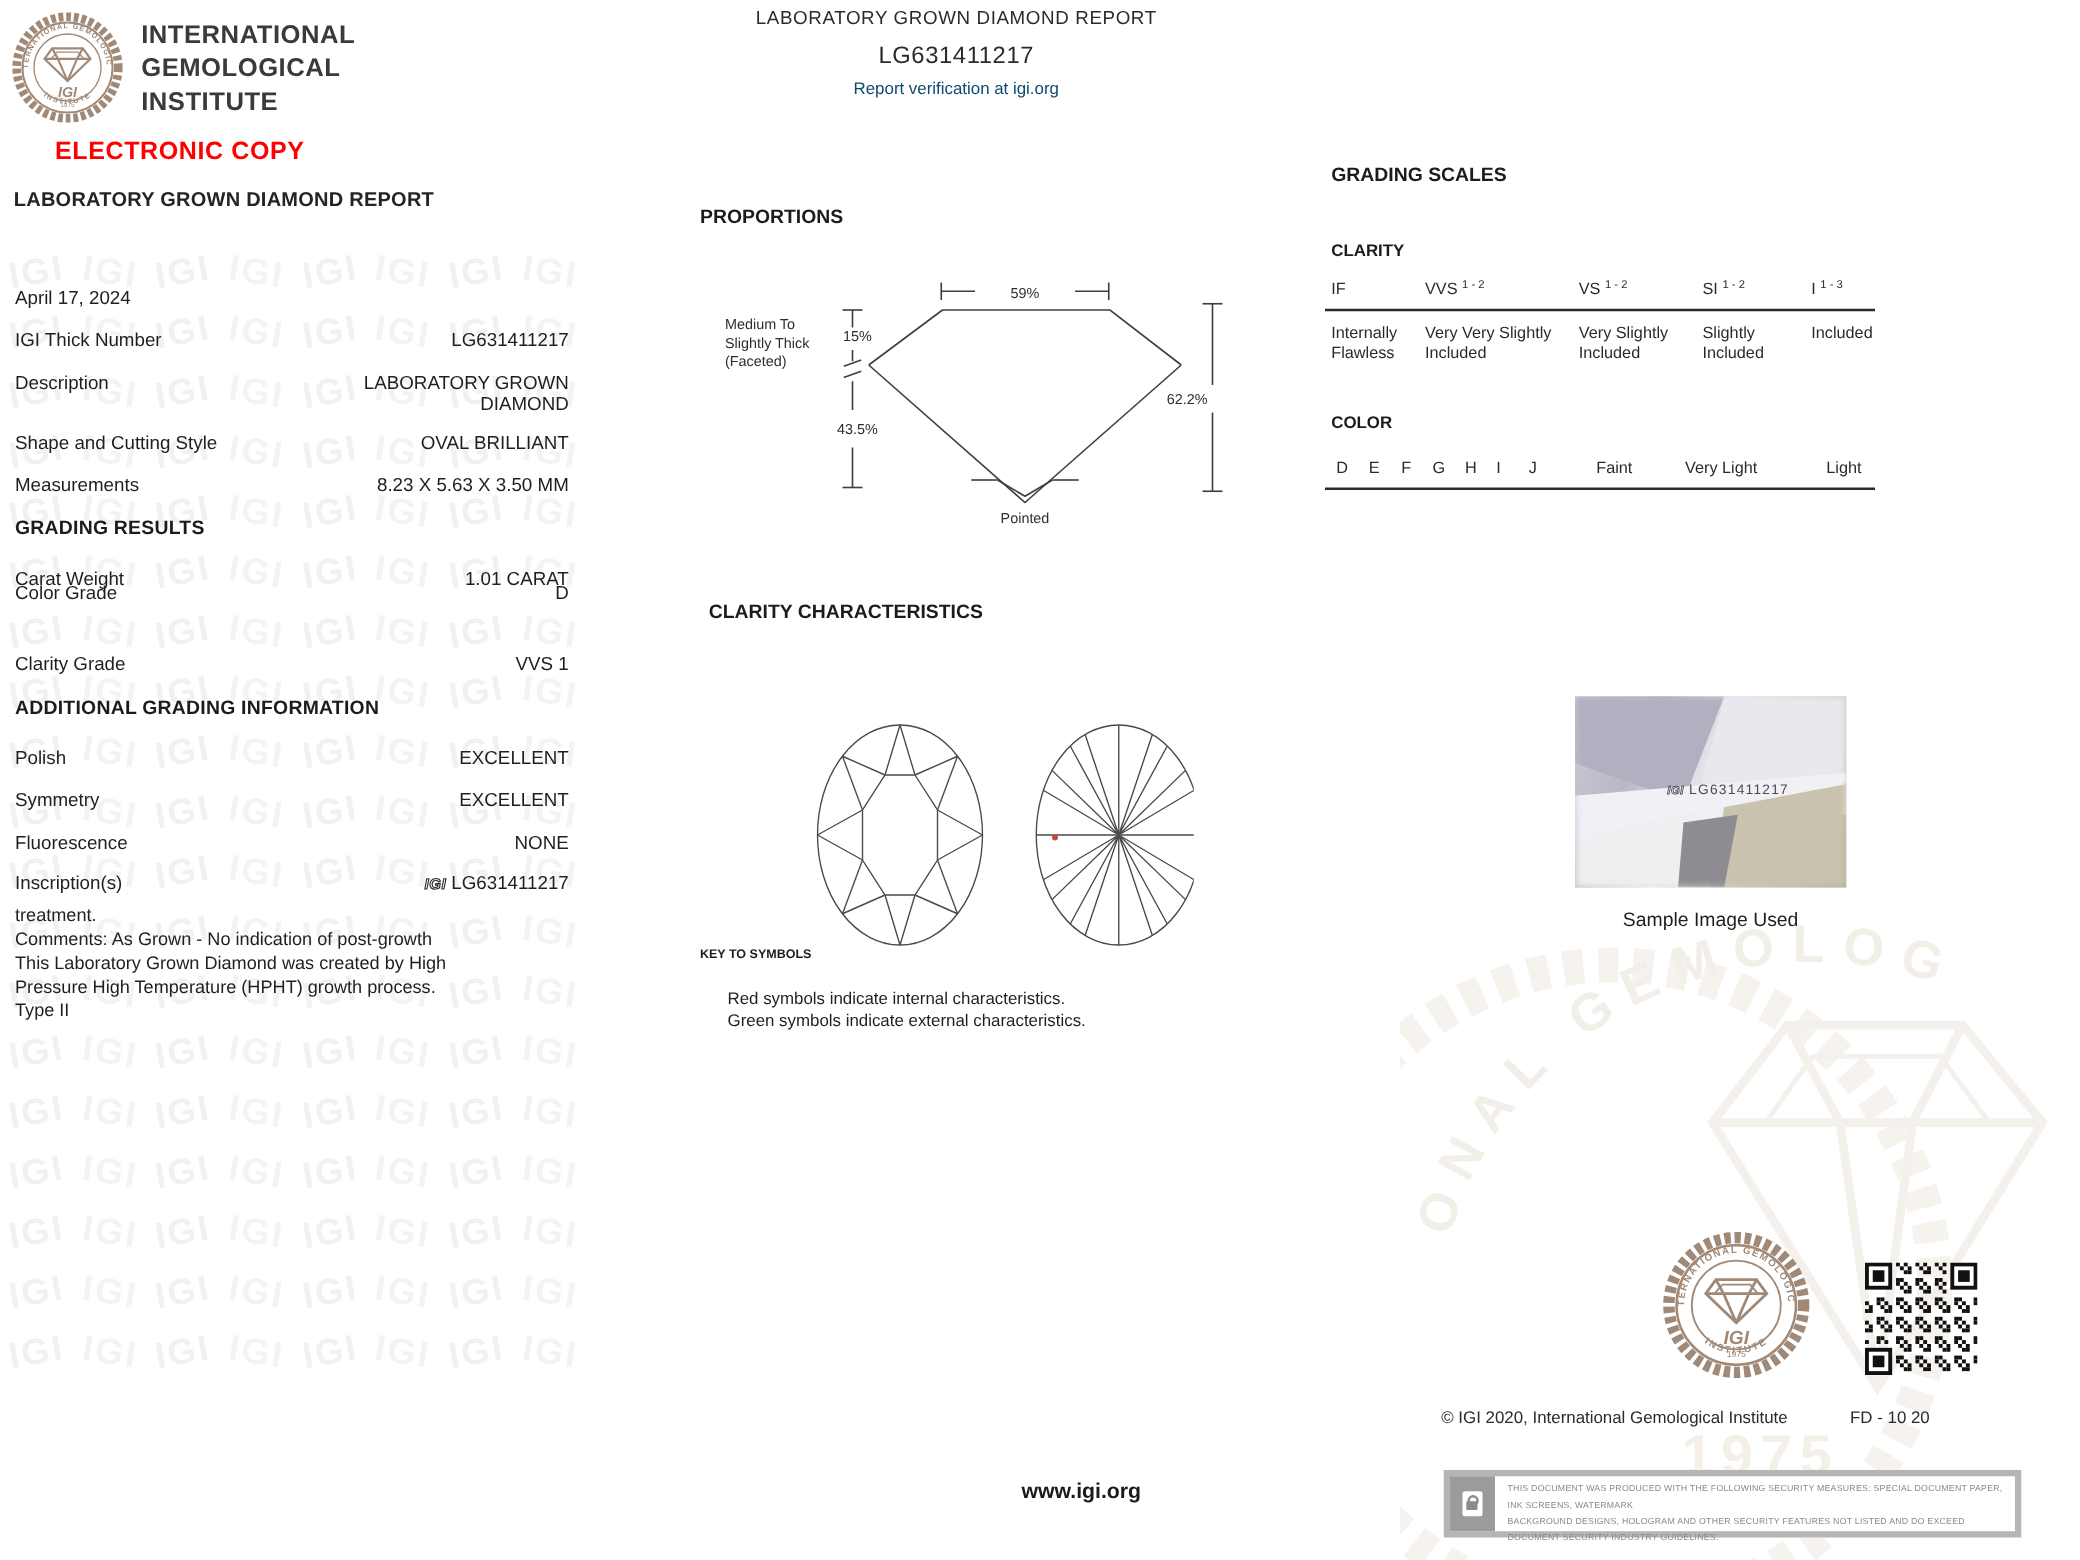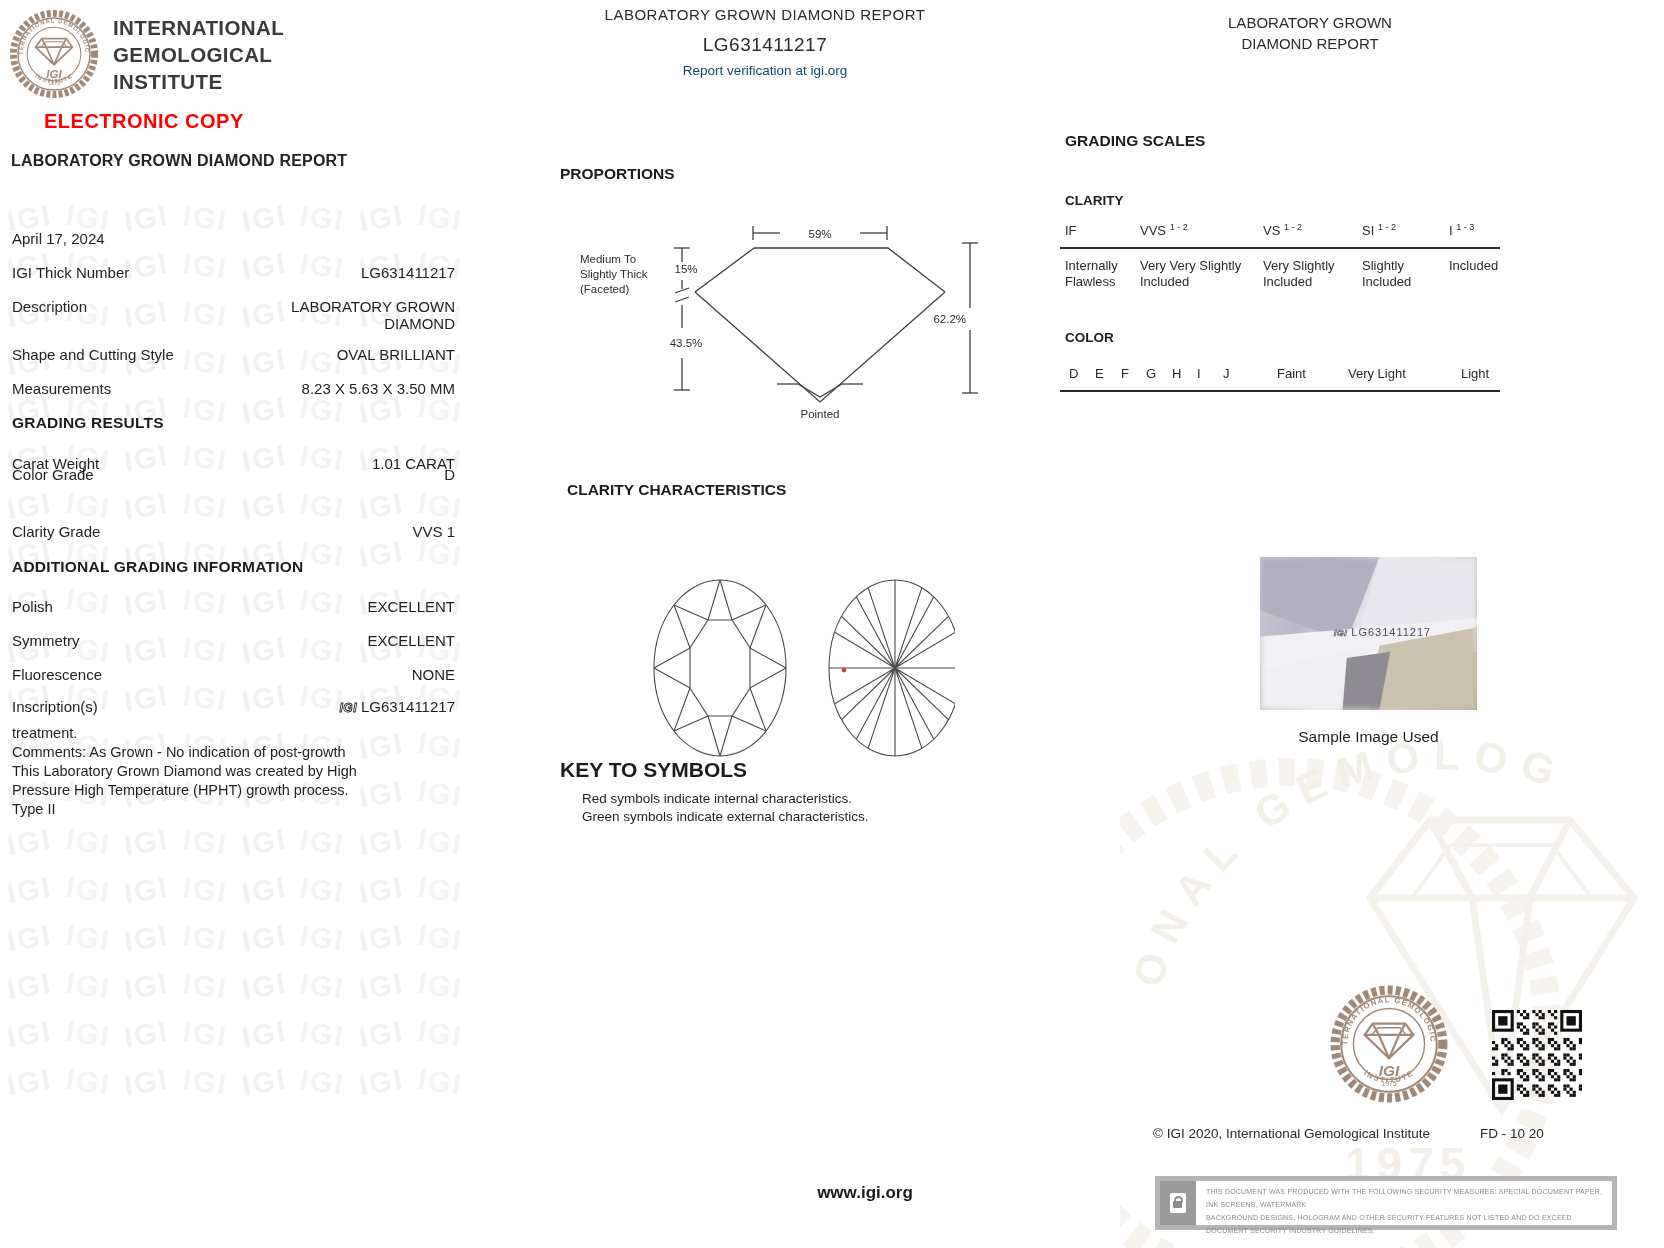--- a/index.html
+++ b/index.html
@@ -25,21 +25,21 @@
   
   .row{position:absolute;left:12px;width:443px;display:flex;justify-content:space-between;z-index:2;font-size:15px;color:#1f1f1f;}
   .row .val{text-align:right;max-width:210px;}
   .sec-head{position:absolute;left:12px;font-size:15.5px;font-weight:700;color:#1c1c1c;z-index:2;letter-spacing:.2px;}
   .comments{left:12px;top:724px;width:450px;font-size:14.5px;line-height:19px;color:#1f1f1f;}
   .igi-glyph{font-style:italic;font-weight:700;font-size:12px;color:transparent;
              -webkit-text-stroke:0.9px #2a2a2a;margin-right:4px;letter-spacing:.5px;}
   
   .prop-title{left:560px;top:165px;font-size:15.5px;font-weight:700;color:#1c1c1c;}
   .cc-title{left:567px;top:481px;font-size:15.5px;font-weight:700;color:#1c1c1c;}
-  .kts-title{left:560px;top:758px;font-size:21px;font-weight:700;color:#1c1c1c;}
+  .kts-title{left:560px;top:758px;font-size:10px;font-weight:700;color:#1c1c1c;}
   .kts-lines{left:582px;top:790px;font-size:13.5px;line-height:17.5px;color:#1f1f1f;}
   .diagram{position:absolute;z-index:2;}
   svg text{font-family:"Liberation Sans","DejaVu Sans",sans-serif;}
   
   .gs-title{left:1065px;top:132px;font-size:15.5px;font-weight:700;color:#1c1c1c;}
   .clarity-title{left:1065px;top:193px;font-size:13.5px;font-weight:700;color:#1c1c1c;}
   .scale{position:absolute;left:1065px;width:436px;z-index:2;}
   .scale .cell{position:absolute;font-size:13px;color:#2a2a2a;}
   .scale .cell sup{font-size:9px;}
   .scale-line{position:absolute;left:1060px;width:440px;height:2px;background:#2b2b2b;z-index:2;}
@@ -129,24 +129,20 @@
   </div>
   <div class="abs ecopy">ELECTRONIC COPY</div>
   <div class="abs left-title">LABORATORY GROWN DIAMOND REPORT</div>
 
   <div class="abs center-head">
     <div class="t1">LABORATORY GROWN DIAMOND REPORT</div>
     <div class="t2">LG631411217</div>
     <div class="t3">Report verification at igi.org</div>
   </div>
 
-  <div class="abs right-head">
-    <div>LABORATORY GROWN</div>
-    <div>DIAMOND REPORT</div>
-  </div>
 
   <div class="row" style="top:230px">
     <span>April 17, 2024</span>
   </div>
   <div class="row" style="top:264px">
     <span class="lbl">IGI Thick Number</span>
     <span class="val">LG631411217</span>
   </div>
   <div class="row" style="top:298px">
     <span class="lbl">Description</span>

